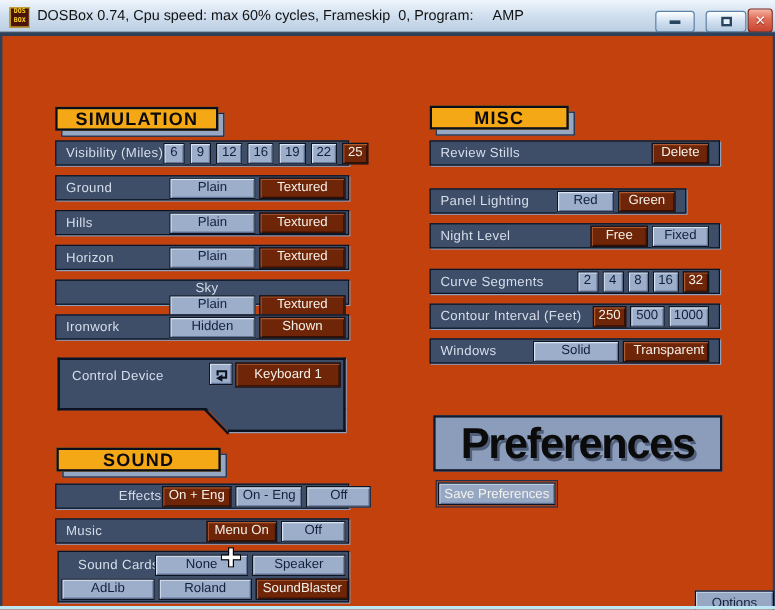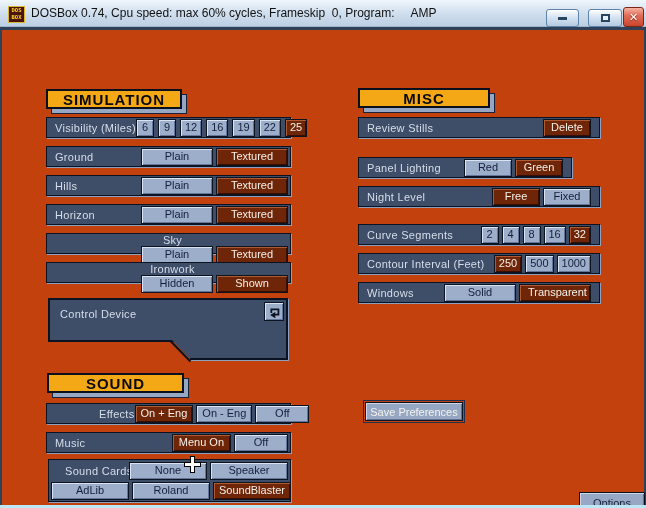--- a/index.html
+++ b/index.html
@@ -125,37 +125,38 @@
           <div class="opt sel">Textured</div>
         </div>
     </div>
     <div class="row two" style="left:44px;top:203px;width:245px;flex-direction:column;">
       <span class="rlabel">Sky</span>
       <div class="opts">
           <div class="opt">Plain</div>
           <div class="opt sel">Textured</div>
         </div>
     </div>
-    <div class="row two" style="left:44px;top:232px;width:245px;flex-direction:column;">
+    <div class="row two" style="left:44px;top:232px;width:245px;">
       <span class="rlabel">Ironwork</span>
       <div class="opts">
           <div class="opt">Hidden</div>
           <div class="opt sel">Shown</div>
         </div>
     </div>
 
     <div id="cd-main">
       <div id="cd-inner">
         <span class="rlabel">Control Device</span>
         <div id="cd-cycle">
           <svg width="16" height="16" viewBox="0 0 18 18">
             <path d="M6 10 V6 H14 V12 H10" fill="none" stroke="#0C1422" stroke-width="2"></path>
             <polygon points="10.5,9 10.5,16 4.5,12.5" fill="#0C1422"></polygon>
           </svg>
         </div>
+        <div id="cd-value" class="opt sel">Keyboard 1</div>
       </div>
     </div>
     <div id="cd-bottom"></div>
     <div id="cd-tri"></div>
     <div id="cd-tab"></div>
     <div id="cd-diag"></div>
 
     <div class="hdr" style="left:45px;top:343px;width:137px;">
       <div class="shadow"></div>
       <div class="face" style="height:20px;">SOUND</div>
@@ -183,21 +184,21 @@
           <div class="opt">None</div>
           <div class="opt">Speaker</div>
         </div>
       <div id="cards-r2" class="cardrow">
           <div class="opt">AdLib</div>
           <div class="opt">Roland</div>
           <div class="opt sel">SoundBlaster</div>
         </div>
     </div>
 
-    <div class="hdr" style="left:356px;top:58px;width:132px;">
+    <div class="hdr" style="left:356px;top:58px;width:116px;">
       <div class="shadow"></div>
       <div class="face" style="height:20px;">MISC</div>
     </div>
 
     <div class="row rcol med" style="left:356px;top:87px;width:242px;">
       <span class="rlabel">Review Stills</span>
       <div class="opts">
           <div class="opt sel">Delete</div>
         </div>
     </div>
@@ -234,20 +235,23 @@
         </div>
     </div>
     <div class="row rcol two" style="left:356px;top:252px;width:242px;">
       <span class="rlabel">Windows</span>
       <div class="opts">
           <div class="opt">Solid</div>
           <div class="opt sel">Transparent</div>
         </div>
     </div>
 
+    <div id="pref-panel">
+      <span id="pref-title">Preferences</span>
+    </div>
     <div id="save-btn">Save Preferences</div>
 
     <div id="opt-btn" class="navbtn">Options</div>
 
     <svg id="cursor" width="17" height="17" viewBox="0 0 17 17">
       <rect x="6" y="0" width="5" height="17" fill="#000"></rect>
       <rect x="0" y="6" width="17" height="5" fill="#000"></rect>
       <rect x="7" y="1" width="3" height="15" fill="#FFF"></rect>
       <rect x="1" y="7" width="15" height="3" fill="#FFF"></rect>
       <rect x="7" y="7" width="3" height="3" fill="#FFF"></rect>

